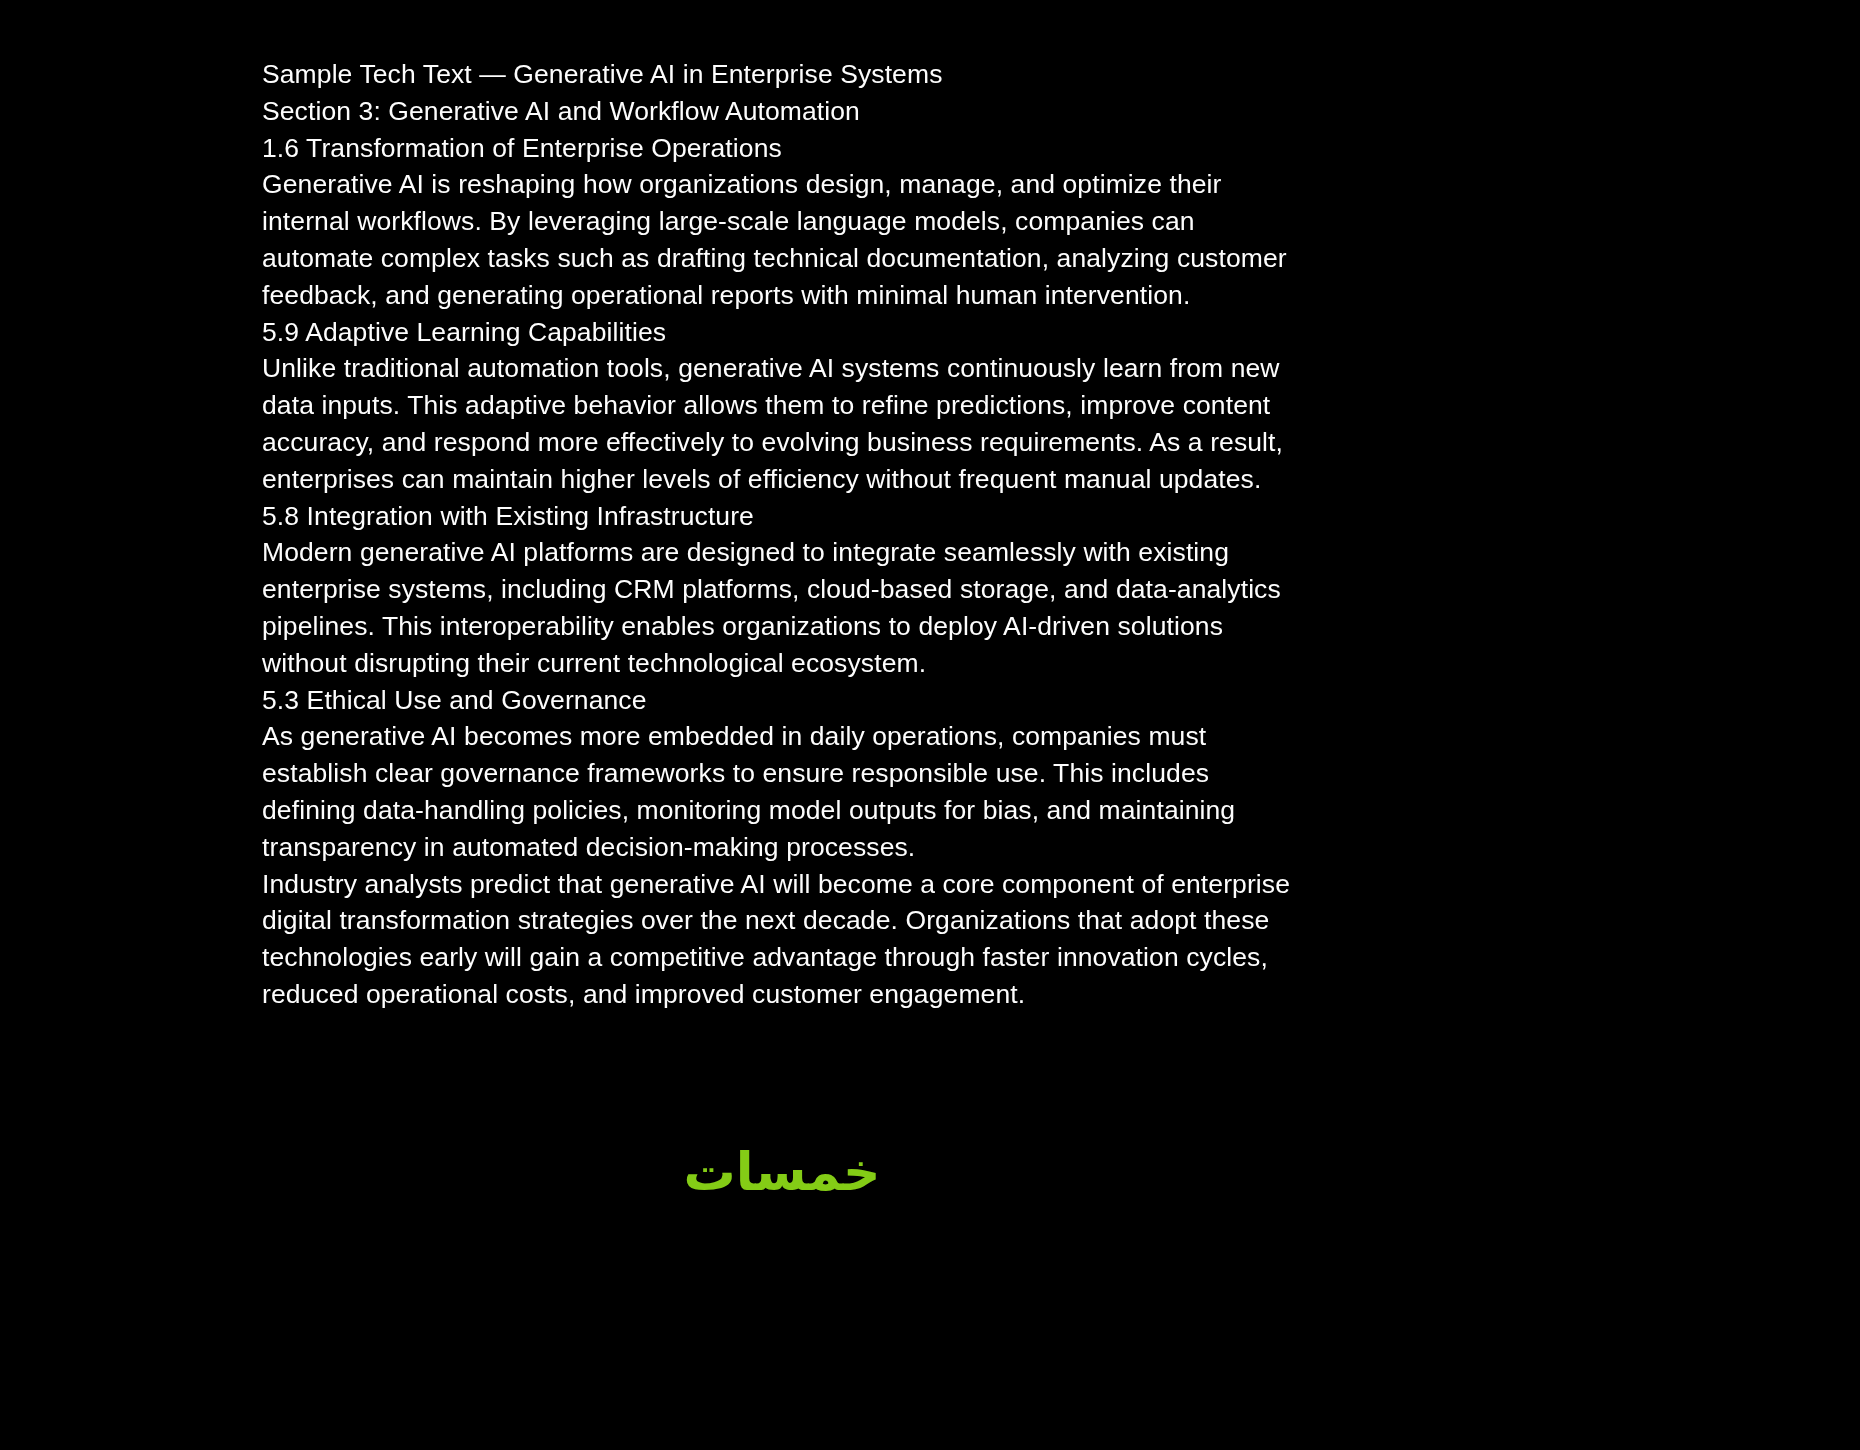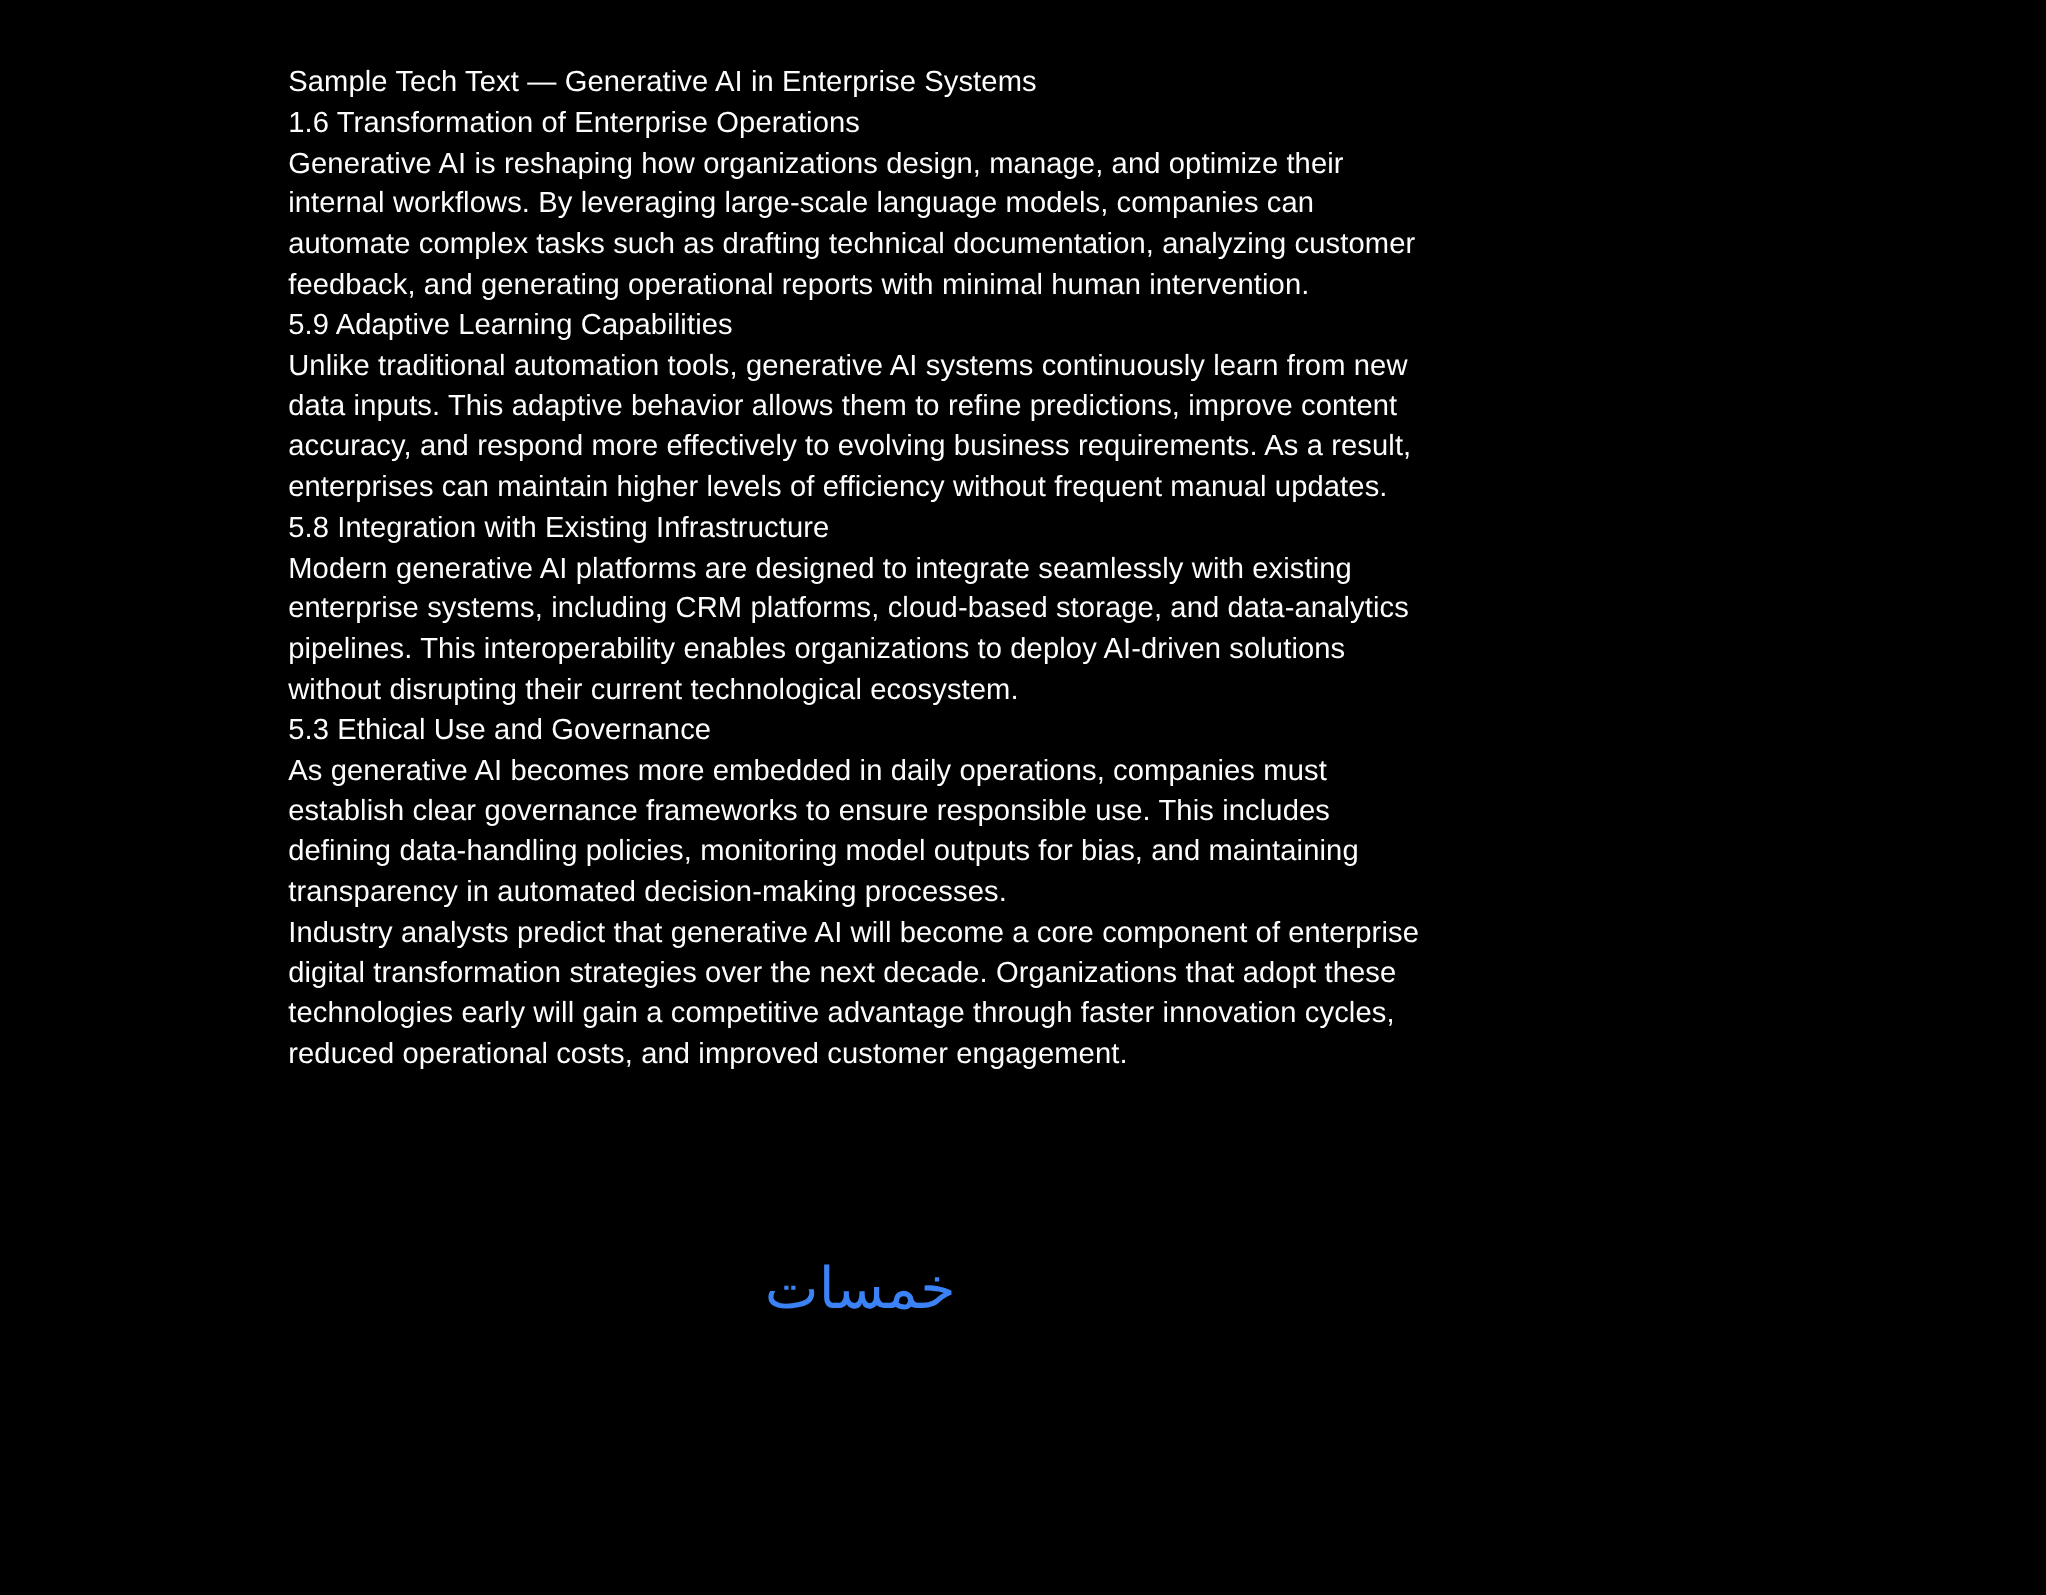--- a/index.html
+++ b/index.html
@@ -31,37 +31,38 @@
   .text-block .para {
     margin: 0;
     padding: 0;
   }
   .watermark {
     position: absolute;
     left: 262px;
     top: 1142px;
     width: 1040px;
     text-align: center;
-    color: #3b82f6;
+    color: #84cc16;
     font-family: "DejaVu Sans", sans-serif;
     font-size: 52px;
-    font-weight: 400;
+    font-weight: 700;
     line-height: 60px;
     user-select: none;
   }
 </style>
 </head>
 <body>
 
 <div class="page">
 
   <div class="text-block">
 
     <div class="line">Sample Tech Text — Generative AI in Enterprise Systems</div>
 
+    <div class="line">Section 3: Generative AI and Workflow Automation</div>
 
     <div class="line">1.6 Transformation of Enterprise Operations</div>
     <div class="para">Generative AI is reshaping how organizations design, manage, and optimize their internal workflows. By leveraging large-scale language models, companies can automate complex tasks such as drafting technical documentation, analyzing customer feedback, and generating operational reports with minimal human intervention.</div>
 
     <div class="line">5.9 Adaptive Learning Capabilities</div>
     <div class="para">Unlike traditional automation tools, generative AI systems continuously learn from new data inputs. This adaptive behavior allows them to refine predictions, improve content accuracy, and respond more effectively to evolving business requirements. As a result, enterprises can maintain higher levels of efficiency without frequent manual updates.</div>
 
     <div class="line">5.8 Integration with Existing Infrastructure</div>
     <div class="para">Modern generative AI platforms are designed to integrate seamlessly with existing enterprise systems, including CRM platforms, cloud-based storage, and data-analytics pipelines. This interoperability enables organizations to deploy AI-driven solutions without disrupting their current technological ecosystem.</div>
 

